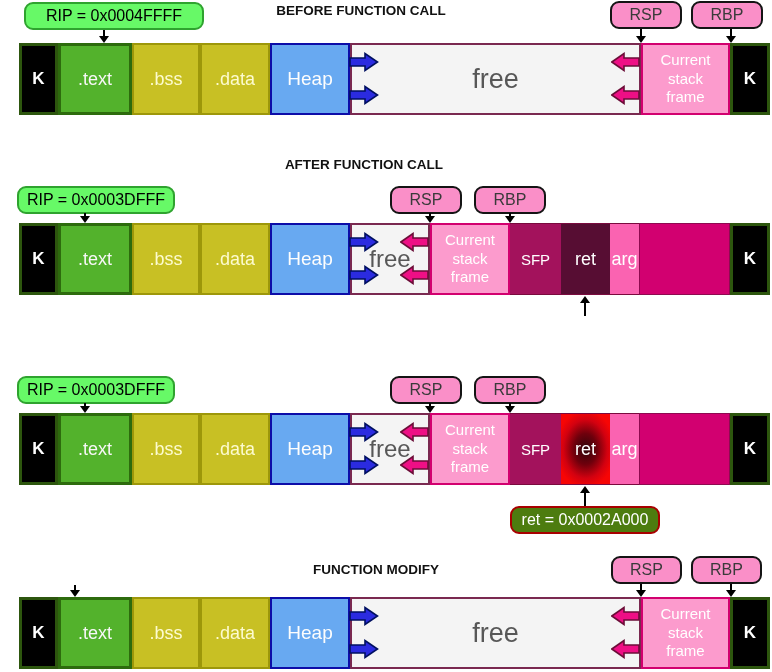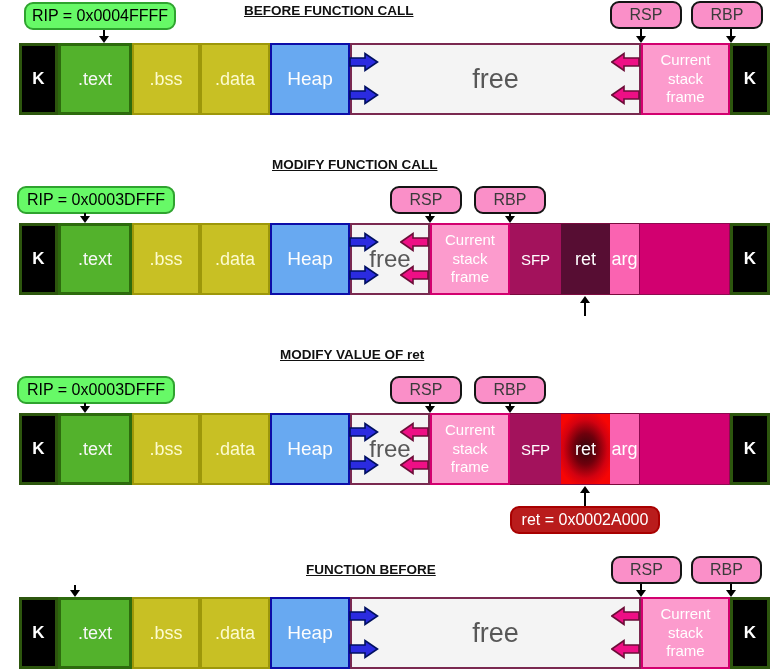--- a/index.html
+++ b/index.html
@@ -1,20 +1,20 @@
 <!DOCTYPE html>
 <html><head>
 <meta charset="utf-8">
 <style>
   html,body{margin:0;padding:0;background:#fff;}
   #page{position:relative;width:772px;height:672px;background:#ffffff;overflow:hidden;
         font-family:"Liberation Sans",sans-serif;}
 
   .panel-title{position:absolute;font-weight:bold;font-size:13.5px;color:#111;
-               text-align:left;white-space:nowrap;text-decoration:underline;}
+               text-align:center;white-space:nowrap;}
 
   .cell{position:absolute;box-sizing:border-box;display:flex;align-items:center;
         justify-content:center;color:#fff;z-index:1;}
   .c-k   {background:#000;border:3px solid #2d560e;font-weight:bold;font-size:17px;}
   .c-text{background:#53b22c;border:3px solid #2d6b0d;font-size:18px;color:#f7f7f7;}
   .c-bss {background:#c8c024;border:2px solid #9d970a;color:#fdfbd0;font-size:18px;}
   .c-heap{background:#68a9f1;border:2px solid #0d0da8;font-size:19px;color:#fdfdfd;}
   .c-free{background:#f4f4f4;border:2px solid #7a2950;color:#575757;}
   .free-big{font-size:27px;}
   .free-small{font-size:24px;}
@@ -26,39 +26,39 @@
   .c-ret-hot{background:radial-gradient(ellipse 62% 58% at 50% 50%,
              #2e060b 0%, #6f000c 38%, #d30110 72%, #f70505 96%);
              font-size:18px;border-top:1px solid #7a0a3e;border-bottom:1px solid #7a0a3e;}
   .c-arg{background:#fa63b1;font-size:18px;border-top:1px solid #7a0a3e;border-bottom:1px solid #7a0a3e;}
   .c-old{background:#d20070;border:1px solid #8e0a50;}
 
   .tag{position:absolute;box-sizing:border-box;display:flex;align-items:center;
        justify-content:center;border-radius:9px;font-size:16px;z-index:4;white-space:nowrap;}
   .tag-green{background:#67f967;border:2px solid #2fa32f;color:#000;}
   .tag-pink {background:#fa8fc8;border:2px solid #141414;color:#3a3a3a;}
-  .tag-red  {background:#b91c1c;border:2px solid #a80000;color:#fff;}
+  .tag-red  {background:#4d7c0f;border:2px solid #a80000;color:#fff;}
   .tag-plum {background:#5c0e36;border:2px solid #2e0419;color:#fff;}
 
   .tarrow{position:absolute;width:2px;background:#000;z-index:5;}
   .tarrow.down::after{content:"";position:absolute;left:-4px;bottom:-6px;width:0;height:0;
         border-left:5px solid transparent;border-right:5px solid transparent;border-top:7px solid #000;}
   .tarrow.up::before{content:"";position:absolute;left:-4px;top:-6px;width:0;height:0;
         border-left:5px solid transparent;border-right:5px solid transparent;border-bottom:7px solid #000;}
 
   .barrow{position:absolute;z-index:2;line-height:0;}
 </style>
 </head>
 <body>
 
 <div id="page">
 
   <div class="panel-title" style="left:244px;top:3px;width:234px;">BEFORE FUNCTION CALL</div>
 
-  <div class="tag tag-green" style="left:24px;top:2px;width:152px;height:28px;">RIP = 0x0004FFFF</div>
+  <div class="tag tag-green" style="left:24px;top:2px;width:180px;height:28px;">RIP = 0x0004FFFF</div>
   <div class="tag tag-pink" style="left:610px;top:1px;width:72px;height:28px;">RSP</div>
   <div class="tag tag-pink" style="left:691px;top:1px;width:72px;height:28px;">RBP</div>
 
   <div class="tarrow down" style="left:103px;top:30px;height:7px;"></div>
   <div class="tarrow down" style="left:640px;top:29px;height:8px;"></div>
   <div class="tarrow down" style="left:730px;top:29px;height:8px;"></div>
 
   <div class="cell c-k" style="left:19px;top:43px;width:39px;height:72px;">K</div>
   <div class="cell c-text" style="left:58px;top:43px;width:74px;height:72px;">.text</div>
   <div class="cell c-bss" style="left:132px;top:43px;width:68px;height:72px;">.bss</div>
@@ -78,21 +78,21 @@
       </svg></div>
   <div class="barrow" style="left:611px;top:52px;">
     <svg width="29" height="20" viewBox="0 0 29 20">
         <polygon points="28,6 13,6 13,1.5 0.8,10 13,18.5 13,14 28,14" fill="#ee0f85" stroke="#6b0e38" stroke-width="1.6"></polygon>
       </svg></div>
   <div class="barrow" style="left:611px;top:85px;">
     <svg width="29" height="20" viewBox="0 0 29 20">
         <polygon points="28,6 13,6 13,1.5 0.8,10 13,18.5 13,14 28,14" fill="#ee0f85" stroke="#6b0e38" stroke-width="1.6"></polygon>
       </svg></div>
 
-  <div class="panel-title" style="left:272px;top:157px;width:184px;">MODIFY FUNCTION CALL</div>
+  <div class="panel-title" style="left:272px;top:157px;width:184px;">AFTER FUNCTION CALL</div>
 
   <div class="tag tag-green" style="left:17px;top:186px;width:158px;height:28px;">RIP = 0x0003DFFF</div>
   <div class="tag tag-pink" style="left:390px;top:186px;width:72px;height:28px;">RSP</div>
   <div class="tag tag-pink" style="left:474px;top:186px;width:72px;height:28px;">RBP</div>
 
   <div class="tarrow down" style="left:84px;top:213px;height:4px;"></div>
   <div class="tarrow down" style="left:429px;top:213px;height:4px;"></div>
   <div class="tarrow down" style="left:509px;top:213px;height:4px;"></div>
 
   <div class="cell c-k" style="left:19px;top:223px;width:39px;height:72px;">K</div>
@@ -122,21 +122,20 @@
     <svg width="29" height="20" viewBox="0 0 29 20">
         <polygon points="28,6 13,6 13,1.5 0.8,10 13,18.5 13,14 28,14" fill="#ee0f85" stroke="#6b0e38" stroke-width="1.6"></polygon>
       </svg></div>
   <div class="barrow" style="left:400px;top:265px;">
     <svg width="29" height="20" viewBox="0 0 29 20">
         <polygon points="28,6 13,6 13,1.5 0.8,10 13,18.5 13,14 28,14" fill="#ee0f85" stroke="#6b0e38" stroke-width="1.6"></polygon>
       </svg></div>
 
   <div class="tarrow up" style="left:584px;top:302px;height:14px;"></div>
 
-  <div class="panel-title" style="left:280px;top:347px;width:172px;">MODIFY VALUE OF ret</div>
 
   <div class="tag tag-green" style="left:17px;top:376px;width:158px;height:28px;">RIP = 0x0003DFFF</div>
   <div class="tag tag-pink" style="left:390px;top:376px;width:72px;height:28px;">RSP</div>
   <div class="tag tag-pink" style="left:474px;top:376px;width:72px;height:28px;">RBP</div>
 
   <div class="tarrow down" style="left:84px;top:403px;height:4px;"></div>
   <div class="tarrow down" style="left:429px;top:403px;height:4px;"></div>
   <div class="tarrow down" style="left:509px;top:403px;height:4px;"></div>
 
   <div class="cell c-k" style="left:19px;top:413px;width:39px;height:72px;">K</div>
@@ -167,21 +166,21 @@
         <polygon points="28,6 13,6 13,1.5 0.8,10 13,18.5 13,14 28,14" fill="#ee0f85" stroke="#6b0e38" stroke-width="1.6"></polygon>
       </svg></div>
   <div class="barrow" style="left:400px;top:455px;">
     <svg width="29" height="20" viewBox="0 0 29 20">
         <polygon points="28,6 13,6 13,1.5 0.8,10 13,18.5 13,14 28,14" fill="#ee0f85" stroke="#6b0e38" stroke-width="1.6"></polygon>
       </svg></div>
 
   <div class="tarrow up" style="left:584px;top:492px;height:14px;"></div>
   <div class="tag tag-red" style="left:510px;top:506px;width:150px;height:28px;">ret = 0x0002A000</div>
 
-  <div class="panel-title" style="left:306px;top:562px;width:140px;">FUNCTION BEFORE</div>
+  <div class="panel-title" style="left:306px;top:562px;width:140px;">FUNCTION MODIFY</div>
 
   <div class="tag tag-pink" style="left:611px;top:556px;width:71px;height:28px;">RSP</div>
   <div class="tag tag-pink" style="left:691px;top:556px;width:71px;height:28px;">RBP</div>
 
   <div class="tarrow down" style="left:74px;top:585px;height:6px;"></div>
   <div class="tarrow down" style="left:640px;top:584px;height:7px;"></div>
   <div class="tarrow down" style="left:730px;top:584px;height:7px;"></div>
 
   <div class="cell c-k" style="left:19px;top:597px;width:39px;height:72px;">K</div>
   <div class="cell c-text" style="left:58px;top:597px;width:74px;height:72px;">.text</div>

